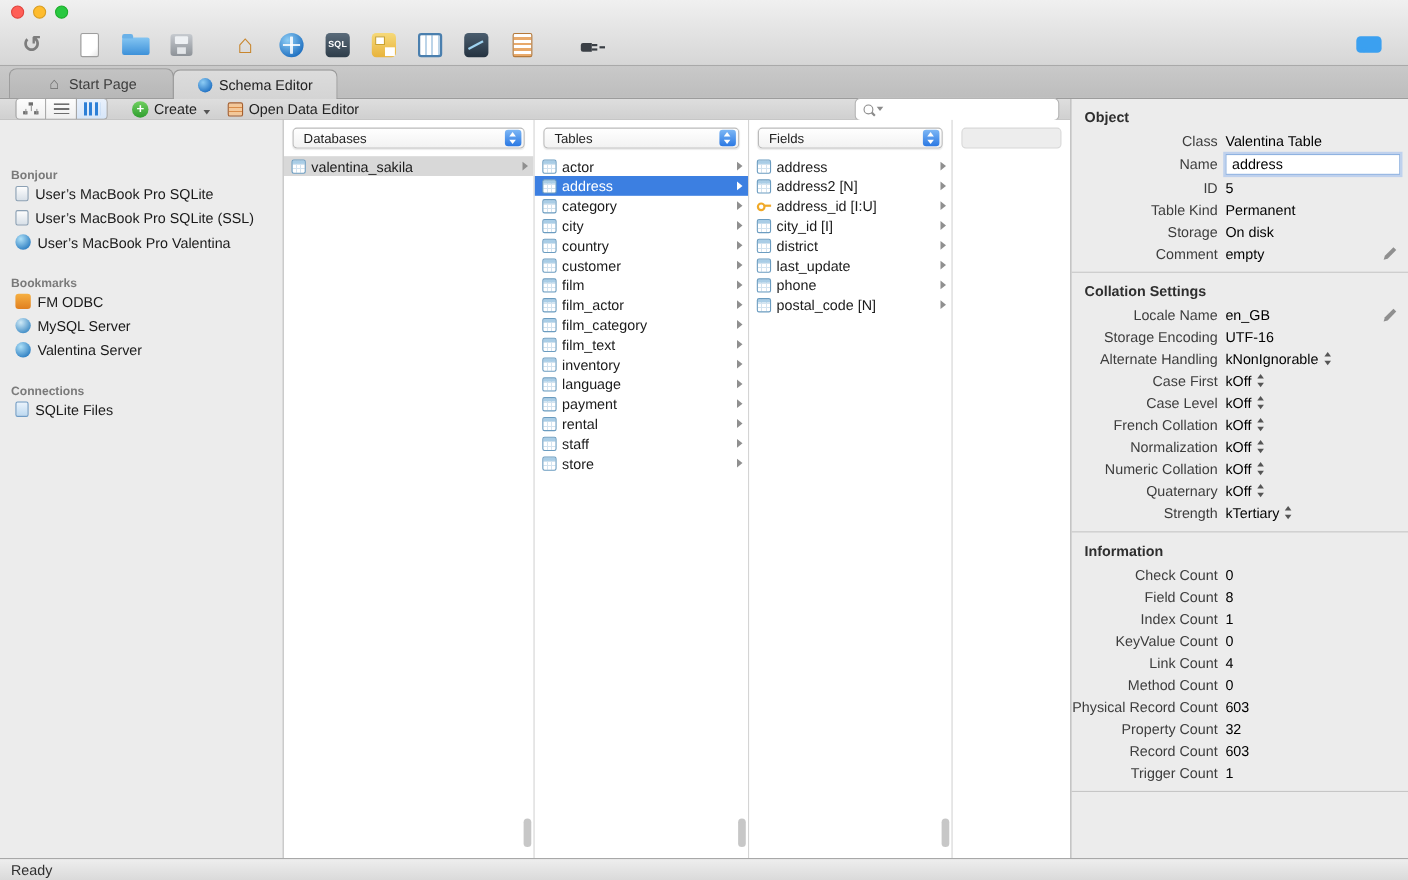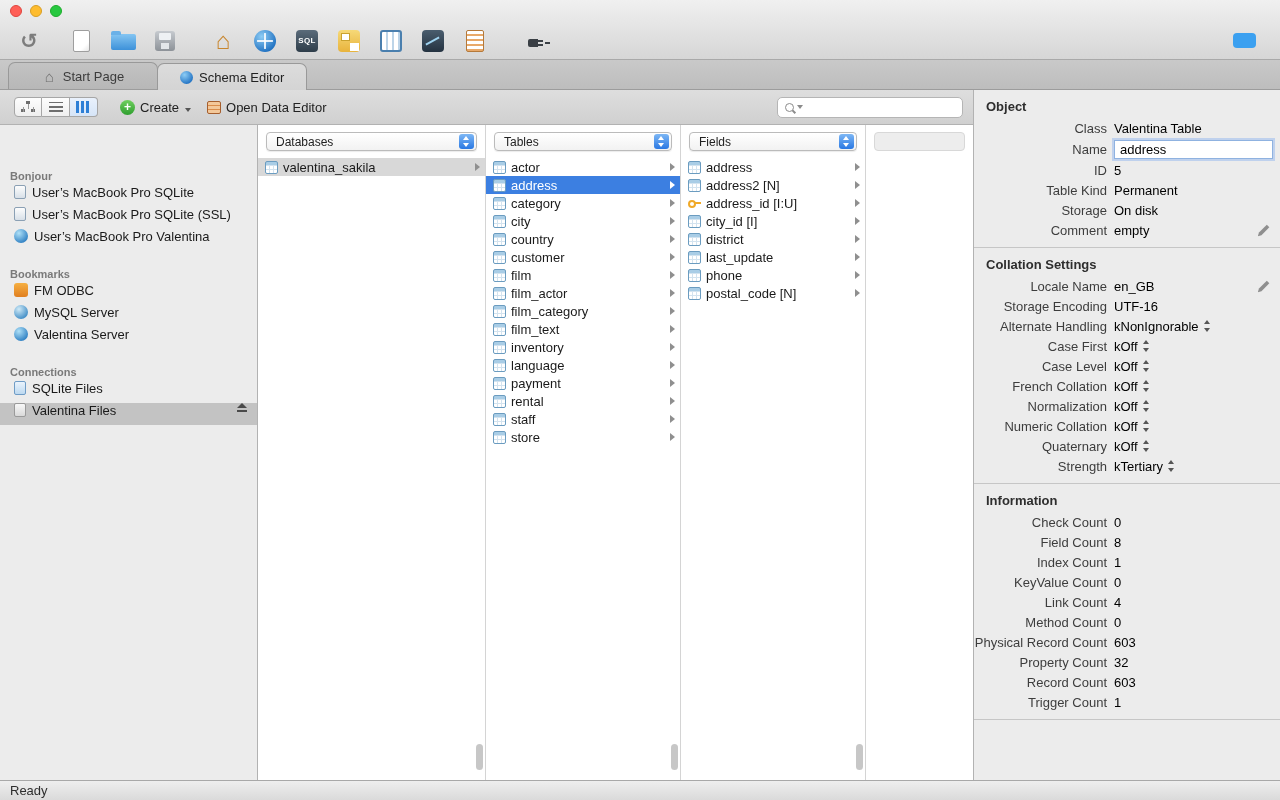--- a/index.html
+++ b/index.html
@@ -53,21 +53,21 @@
   .tab.active{background:linear-gradient(#dcdcdc,#d4d4d4);margin-bottom:-1px;z-index:2;color:#222}
   .tab-ic{width:15px;height:14px;display:inline-flex;align-items:center;justify-content:center;margin-right:6px}
   .tab-home::before{content:"⌂";font-size:15px;color:#6d6d6d;line-height:1}
   .tab-schema{width:13px;height:13px;border-radius:50%;background:radial-gradient(circle at 35% 30%,#8ecdf5,#1f70c2 78%)}
 
   
   .main{flex:1;display:flex;min-height:0}
   .left-stack{flex:1;display:flex;flex-direction:column;min-width:0}
 
   
-  .subtoolbar{height:35px;background:linear-gradient(#dedede,#d0d0d0);border-bottom:1px solid #b2b2b2;display:flex;align-items:center;padding:0 8px 0 14px}
+  .subtoolbar{height:19px;background:linear-gradient(#dedede,#d0d0d0);border-bottom:1px solid #b2b2b2;display:flex;align-items:center;padding:0 8px 0 14px}
   .segmented{display:flex;margin-right:14px}
   .vm-btn{width:28px;height:20px;background:linear-gradient(#fdfdfd,#efefef);border:1px solid #a6a6a6;display:flex;align-items:center;justify-content:center}
   .vm-btn + .vm-btn{border-left:none}
   .vm-btn:first-child{border-radius:4px 0 0 4px}
   .vm-btn:last-child{border-radius:0 4px 4px 0}
   .vm-btn.active{background:linear-gradient(#e9f1fc,#d6e5f8)}
   .vmi-tree{width:14px;height:12px;position:relative}
   .vmi-tree::before{content:"";position:absolute;left:5px;top:0;width:4px;height:3px;background:#6e6e6e;box-shadow:-5px 8px 0 #6e6e6e,5px 8px 0 #6e6e6e}
   .vmi-tree::after{content:"";position:absolute;left:6.5px;top:3px;width:1px;height:5px;background:#9a9a9a;box-shadow:-5px 3px 0 #9a9a9a,5px 3px 0 #9a9a9a}
   .vmi-list{width:14px;height:11px;background:repeating-linear-gradient(#6e6e6e 0 1.5px,transparent 1.5px 4.2px)}
@@ -301,25 +301,20 @@
             </div>
             <div class="sb-section">
               <div class="sb-title">Connections</div>
               <div class="sb-items">
 
               <div class="sb-item">
                     <span class="li-ic ic-docblue"></span>
                     <span class="sb-label">SQLite Files</span>
 
                   </div>
-                <div class="sb-item selected">
-                    <span class="li-ic ic-docgray"></span>
-                    <span class="sb-label">Valentina Files</span>
-                    <span class="eject show"></span>
-                  </div>
               </div>
             </div>
           </div>
 
         <div class="browser">
 
         <div class="col">
               <div class="popup">
                 <span class="popup-label">Databases</span>
                 <span class="popup-step"></span>

